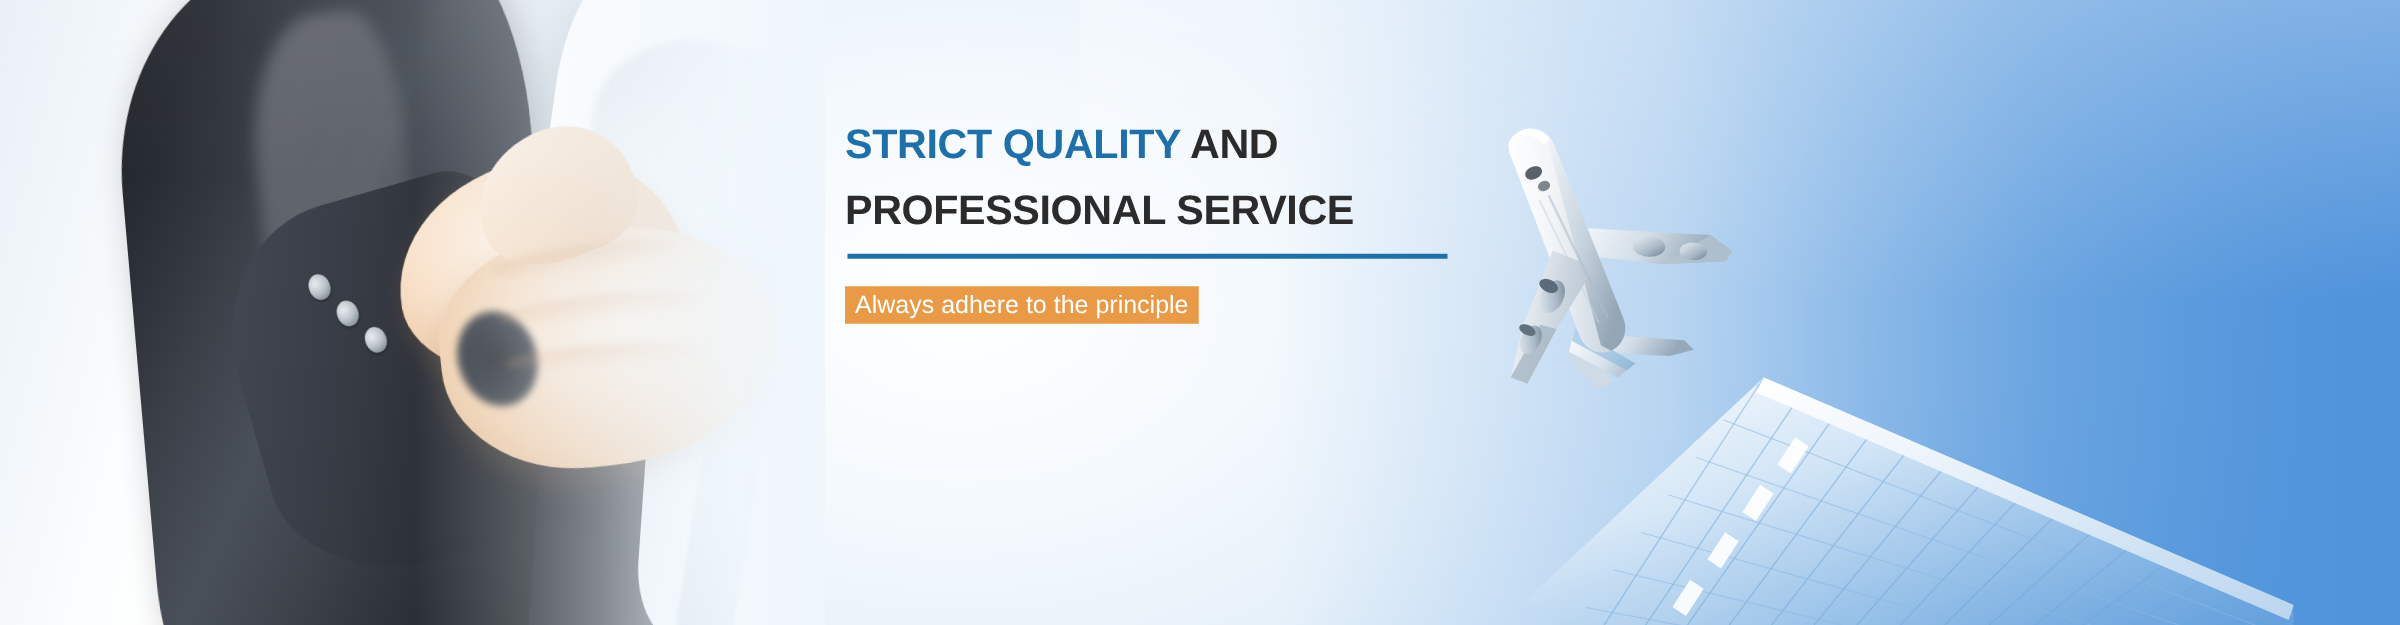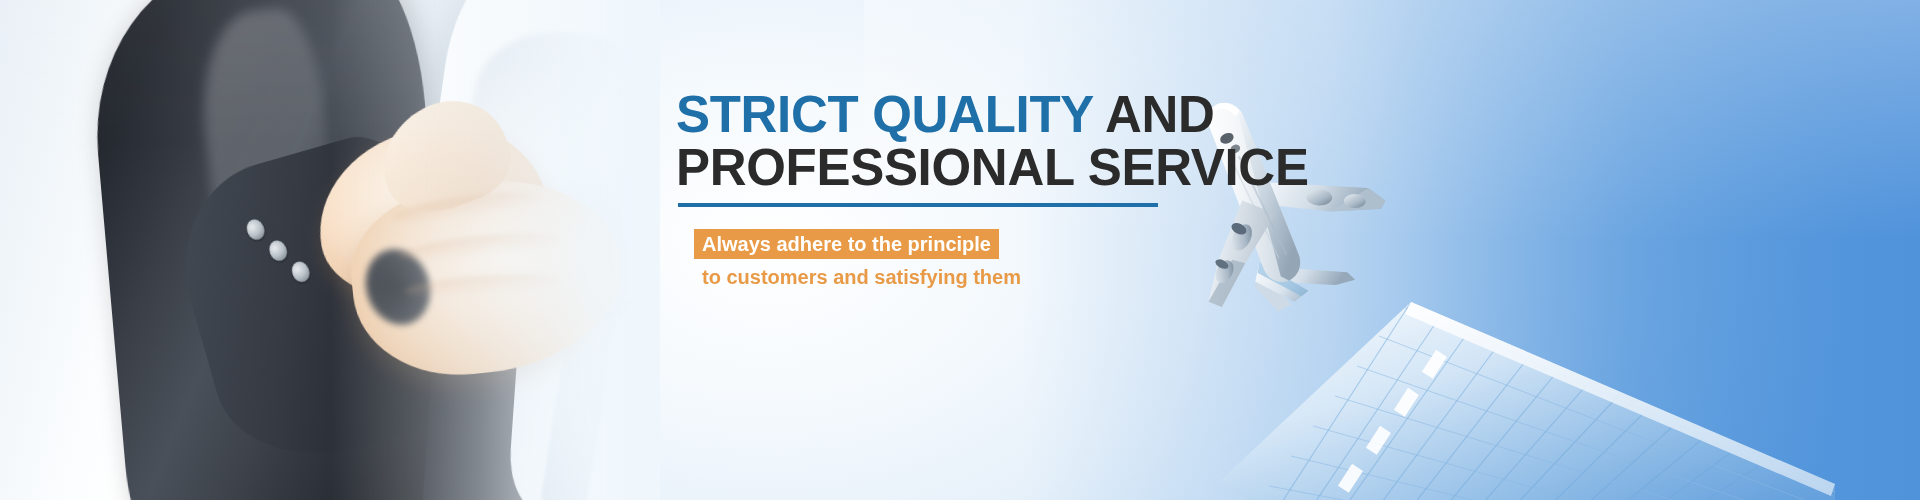--- a/index.html
+++ b/index.html
@@ -231,21 +231,21 @@
   .copy {
     position: absolute;
     left: 676px; top: 0;
     width: 560px; height: 500px;
     z-index: 60;
   }
   .headline {
     position: absolute;
     top: 88px; left: 0;
     margin: 0;
-    font-size: 51px;
+    font-size: 33px;
     line-height: 53px;
     font-weight: 700;
     letter-spacing: -0.3px;
     white-space: nowrap;
     color: #2b2b2b;
   }
   .headline .hl-accent { color: #1f6fa8; }
   .rule {
     position: absolute;
     top: 203px; left: 2px;
@@ -254,24 +254,23 @@
   }
   .tagline {
     position: absolute;
     top: 229px; left: 0;
     margin: 0;
   }
   .tag-line {
     display: block;
     font-size: 20px;
     line-height: 30px;
-    font-weight: 700;
+    font-weight: 400;
     white-space: nowrap;
     color: #e89a47;
-    margin-left: 18px;
   }
   .tag-line.is-highlight {
     color: #ffffff;
     background: #e89a47;
     padding: 3px 8px 3px 8px;
     width: max-content;
     line-height: 24px;
     margin-bottom: 3px;
   }
   .tag-line.is-plain { padding-left: 8px; }
@@ -440,17 +439,16 @@
   <div class="copy">
     <h1 class="headline">
       <span class="hl-accent">STRICT QUALITY</span><span> AND</span><br>
       <span>PROFESSIONAL SERVICE</span>
     </h1>
 
     <div class="rule"></div>
 
     <div class="tagline">
       <span class="tag-line is-highlight">Always adhere to the principle</span>
-      <span class="tag-line is-plain">to customers and satisfying them</span>
     </div>
   </div>
 
 </div>
 
 </body></html>

